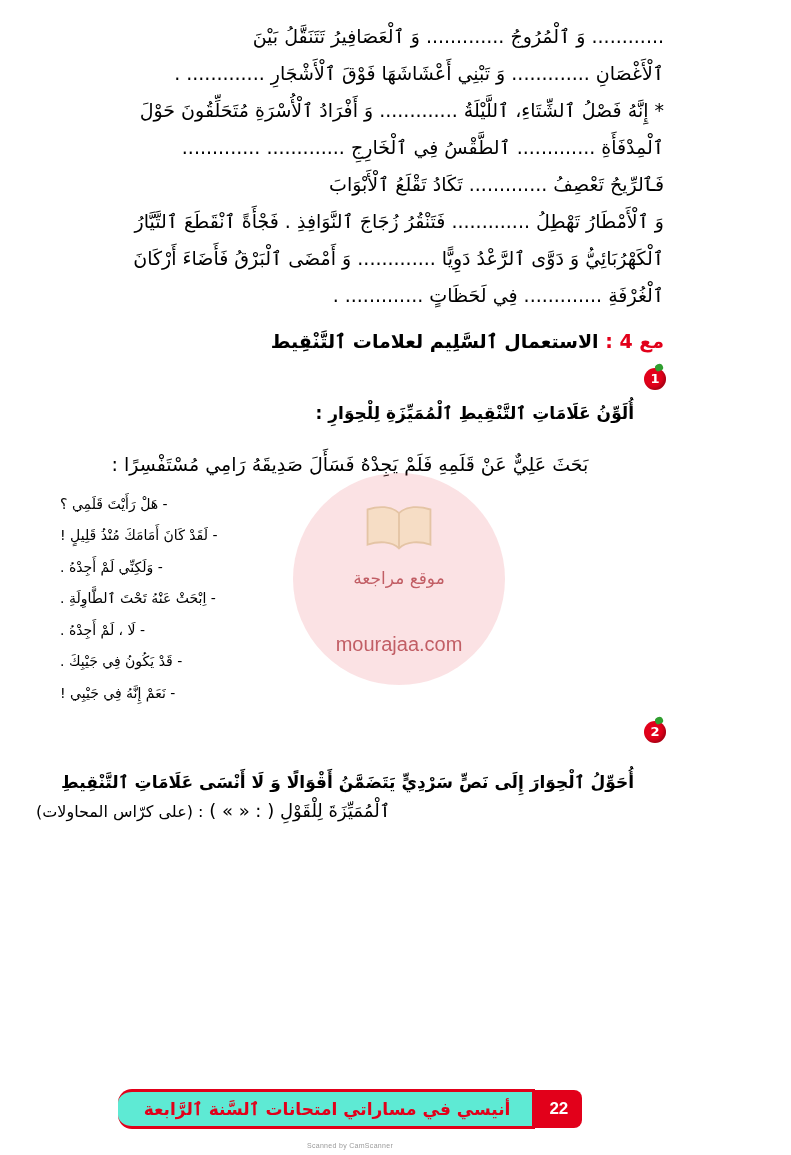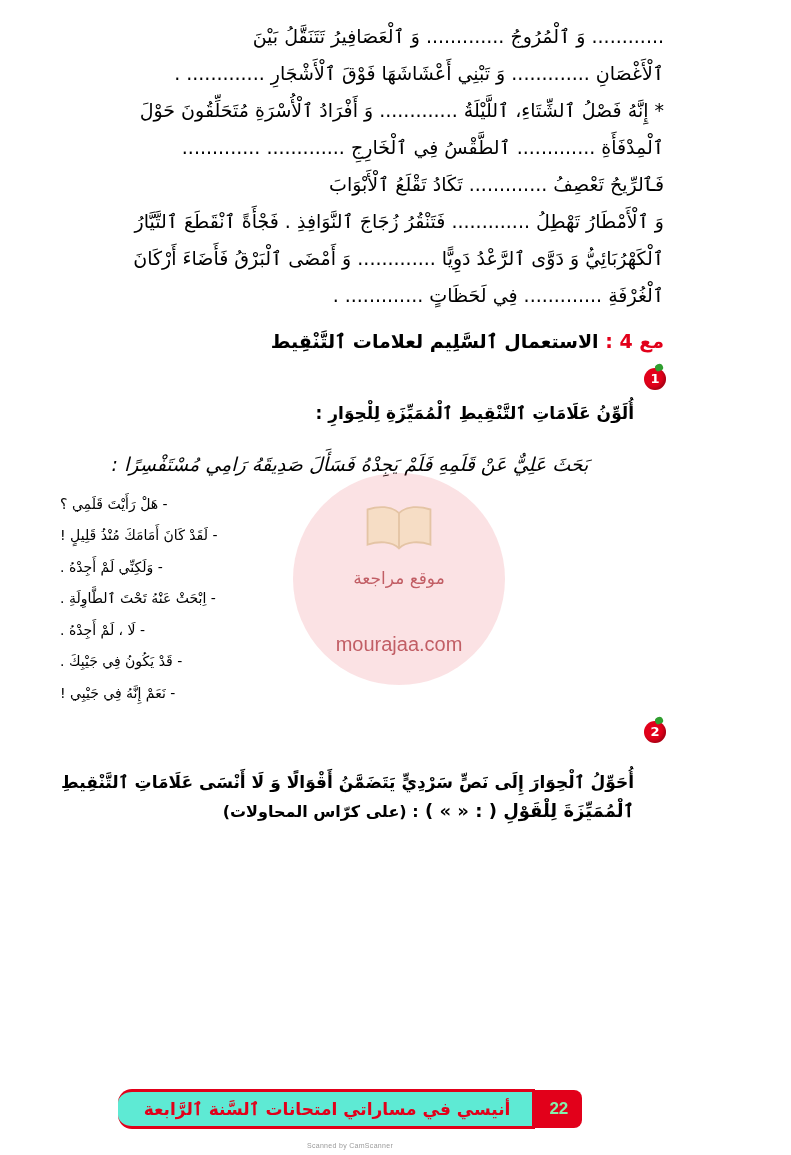--- a/index.html
+++ b/index.html
@@ -91,40 +91,38 @@
     margin-top: 32px;
   }
 
   
   .narration {
     direction: rtl;
     text-align: center;
     font-size: 19px;
     line-height: 2.0;
     padding: 12px 60px 0 60px;
-    font-style: italic;
   }
   .dialogue {
     direction: rtl;
     font-size: 14px;
     line-height: 2.25;
     padding: 6px 60px 0 60px;
     text-align: left;
   }
   .dialogue .dline {
     display: block;
   }
 
   
   .note-line {
     direction: rtl;
-    text-align: right;
+    text-align: left;
     font-size: 18px;
     padding-top: 2px;
-    font-weight: bold;
   }
   .note-small {
     font-size: 16px;
   }
 
   
   .watermark {
     position: absolute;
     left: 293px;
     top: 473px;
@@ -182,21 +180,21 @@
     border-left: none;
     border-radius: 14px 0 0 14px;
     color: #e2001a;
     font-size: 17px;
     font-weight: bold;
     padding: 7px 22px 7px 26px;
     white-space: nowrap;
   }
   .footer-page {
     background: #e2001a;
-    color: #86efac;
+    color: #ffffff;
     font-family: "Liberation Sans", sans-serif;
     font-size: 17px;
     font-weight: bold;
     padding: 9px 14px;
     border-radius: 0 8px 8px 0;
     display: flex;
     align-items: center;
   }
   .scan-credit {
     position: absolute;

